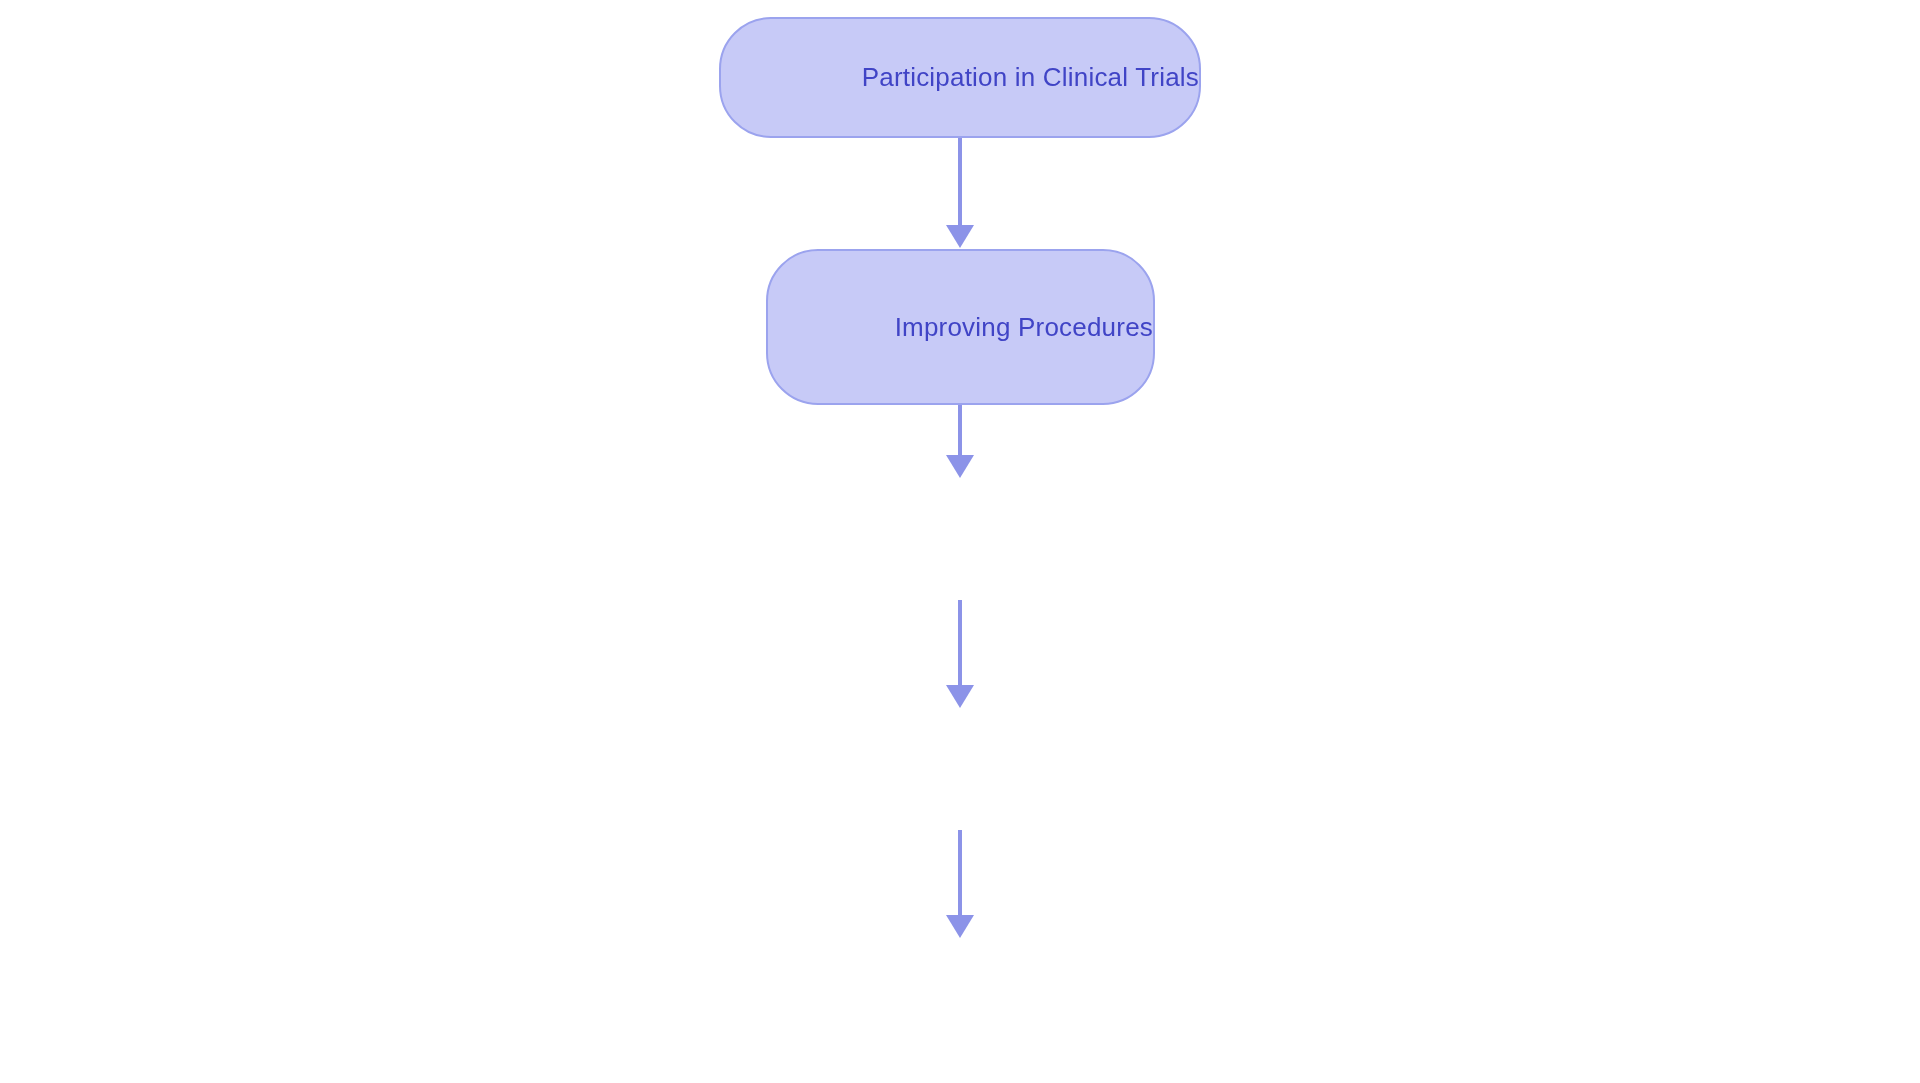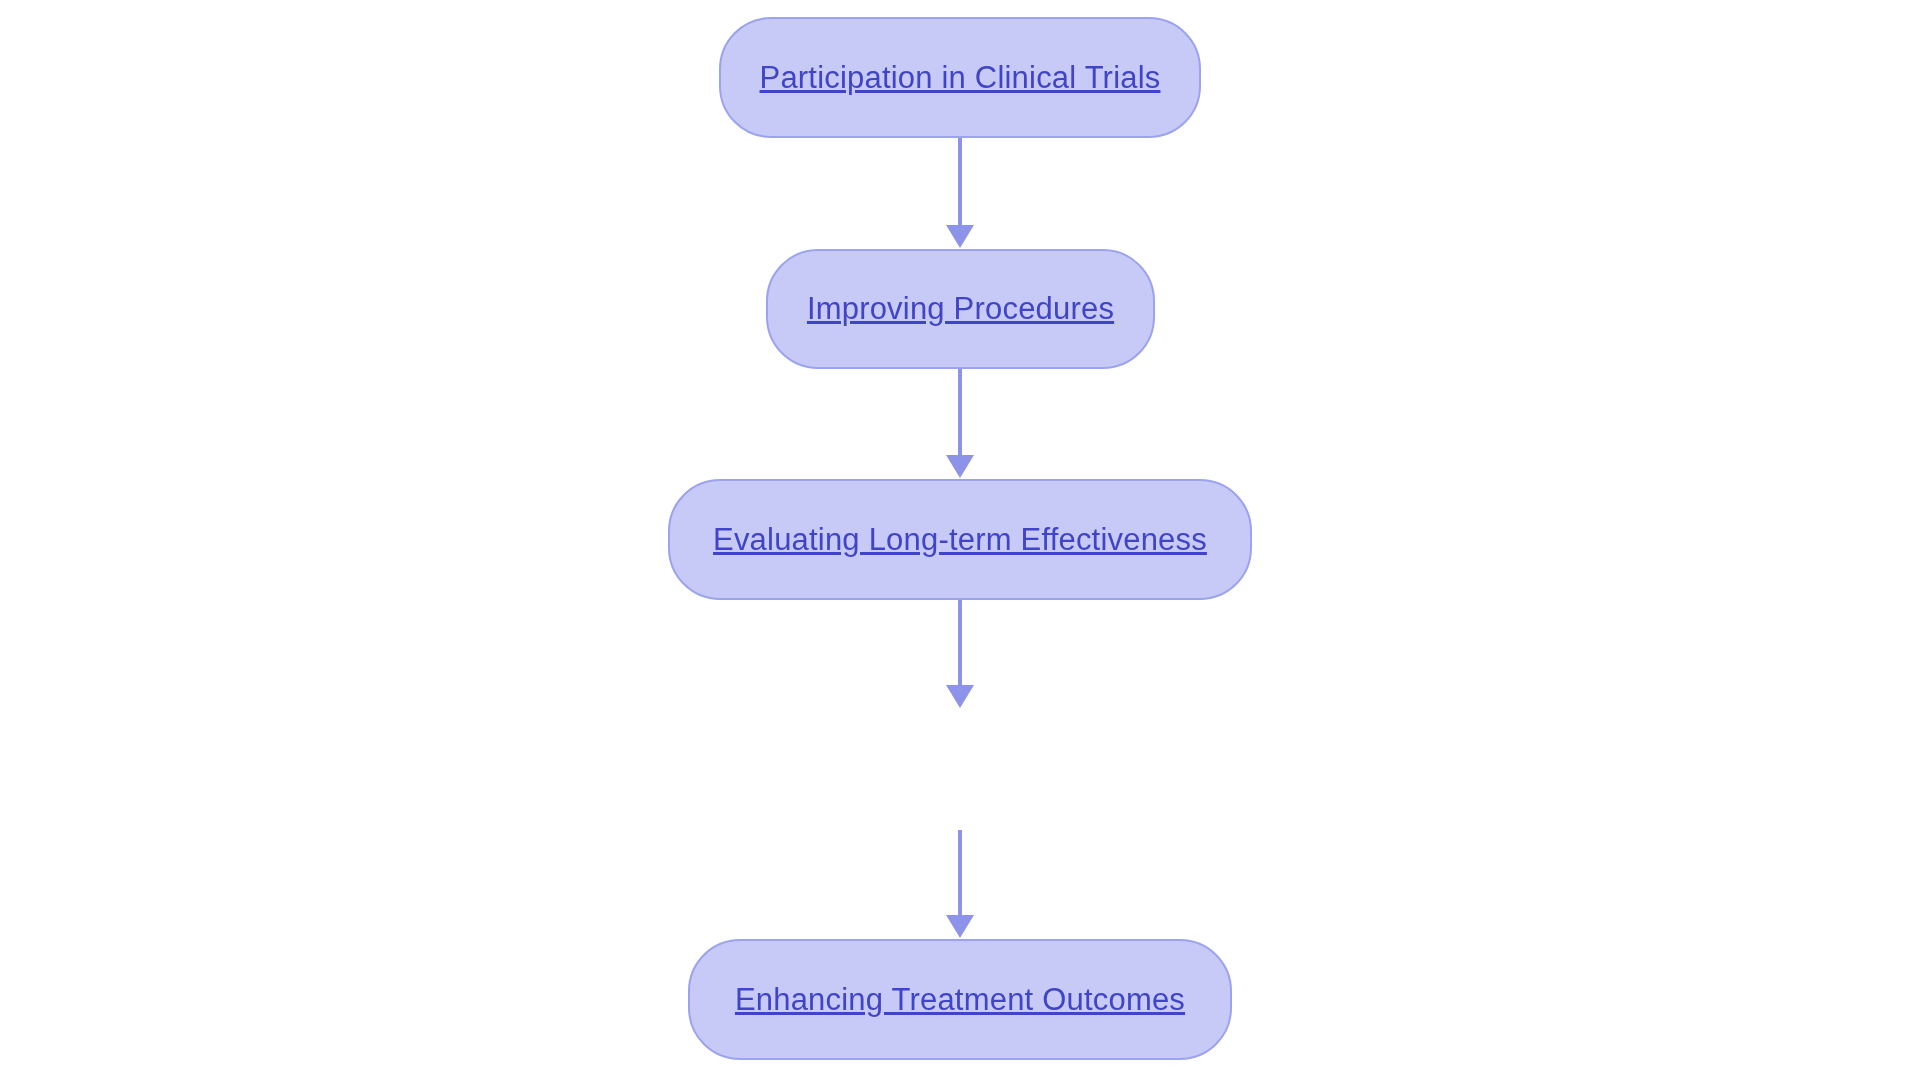--- a/index.html
+++ b/index.html
@@ -12,48 +12,47 @@
     overflow: hidden;
   }
   .canvas {
     position: absolute;
     inset: 0;
   }
   .node {
     position: absolute;
     display: flex;
     align-items: center;
-    justify-content: center;
+    justify-content: flex-end;
     background: var(--node-fill, #c7caf7);
     border: 2px solid var(--node-border, #9ba3ee);
     border-radius: 52px;
     box-sizing: border-box;
     color: var(--node-text, #4044c6);
-    font-size: 31px;
+    font-size: 26px;
     letter-spacing: 0.2px;
     white-space: nowrap;
     text-align: center;
-    text-decoration: underline;
   }
   .shaft {
     position: absolute;
     width: 4px;
     background: var(--arrow, #8c93e8);
   }
   .head {
     position: absolute;
     width: 0;
     height: 0;
     border-left: 14px solid transparent;
     border-right: 14px solid transparent;
     border-top: 23px solid var(--arrow, #8c93e8);
   }
   
   .n0 { left: 719px; top: 17px;  width: 482px; height: 121px; }
-  .n1 { left: 766px; top: 249px; width: 389px; height: 120px; }
+  .n1 { left: 766px; top: 249px; width: 389px; height: 156px; }
   .n2 { left: 668px; top: 479px; width: 584px; height: 121px; }
   .n3 { left: 650px; top: 709px; width: 620px; height: 121px; }
   .n4 { left: 688px; top: 939px; width: 544px; height: 121px; }
   
   .s0 { left: 958px; top: 138px; height: 89px; }
   .s1 { left: 958px; top: 369px; height: 88px; }
   .s2 { left: 958px; top: 600px; height: 87px; }
   .s3 { left: 958px; top: 830px; height: 87px; }
   .h0 { left: 946px; top: 225px; }
   .h1 { left: 946px; top: 455px; }
@@ -78,22 +77,16 @@
   <div class="head h3"></div>
 
   <div class="node n0">
     <span>Participation in Clinical Trials</span>
   </div>
 
   <div class="node n1">
     <span>Improving Procedures</span>
   </div>
 
-  <div class="node n2">
-    <span>Evaluating Long-term Effectiveness</span>
-  </div>
 
 
-  <div class="node n4">
-    <span>Enhancing Treatment Outcomes</span>
-  </div>
 
 </div>
 
 </body></html>

